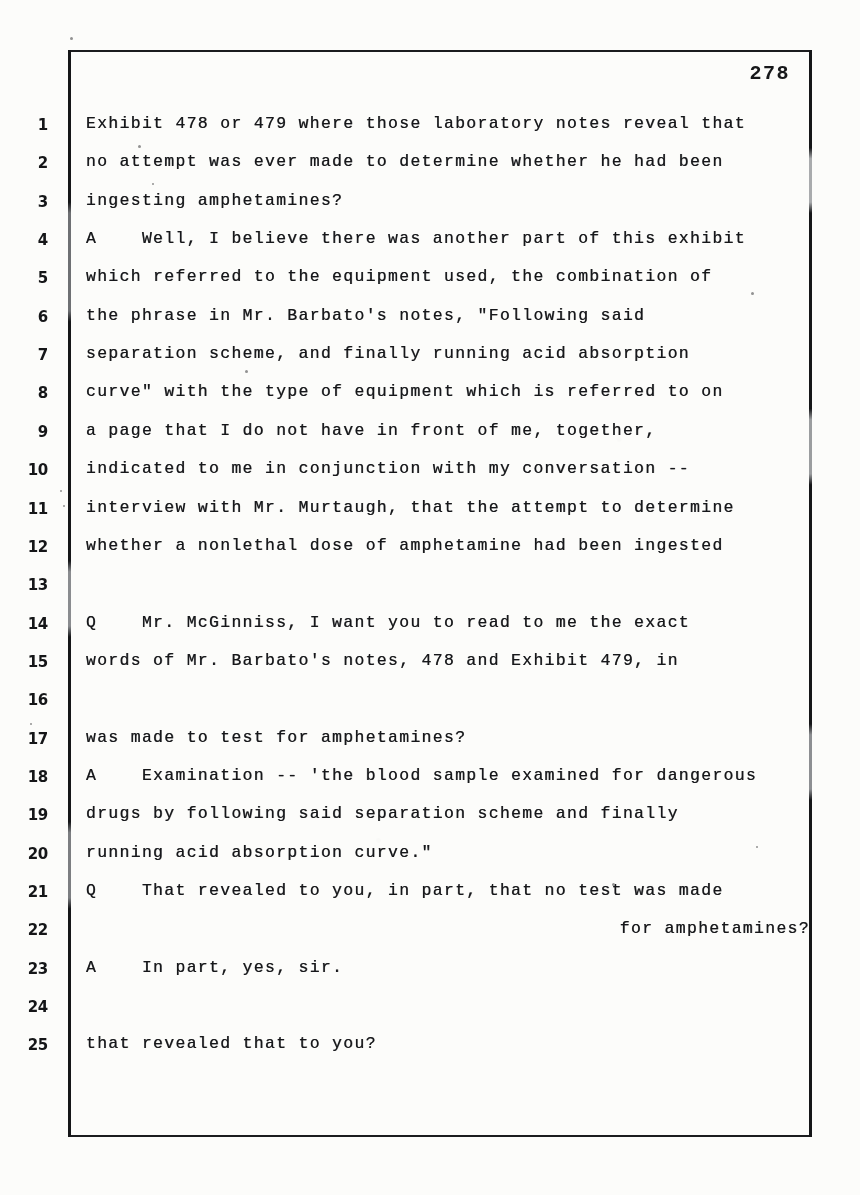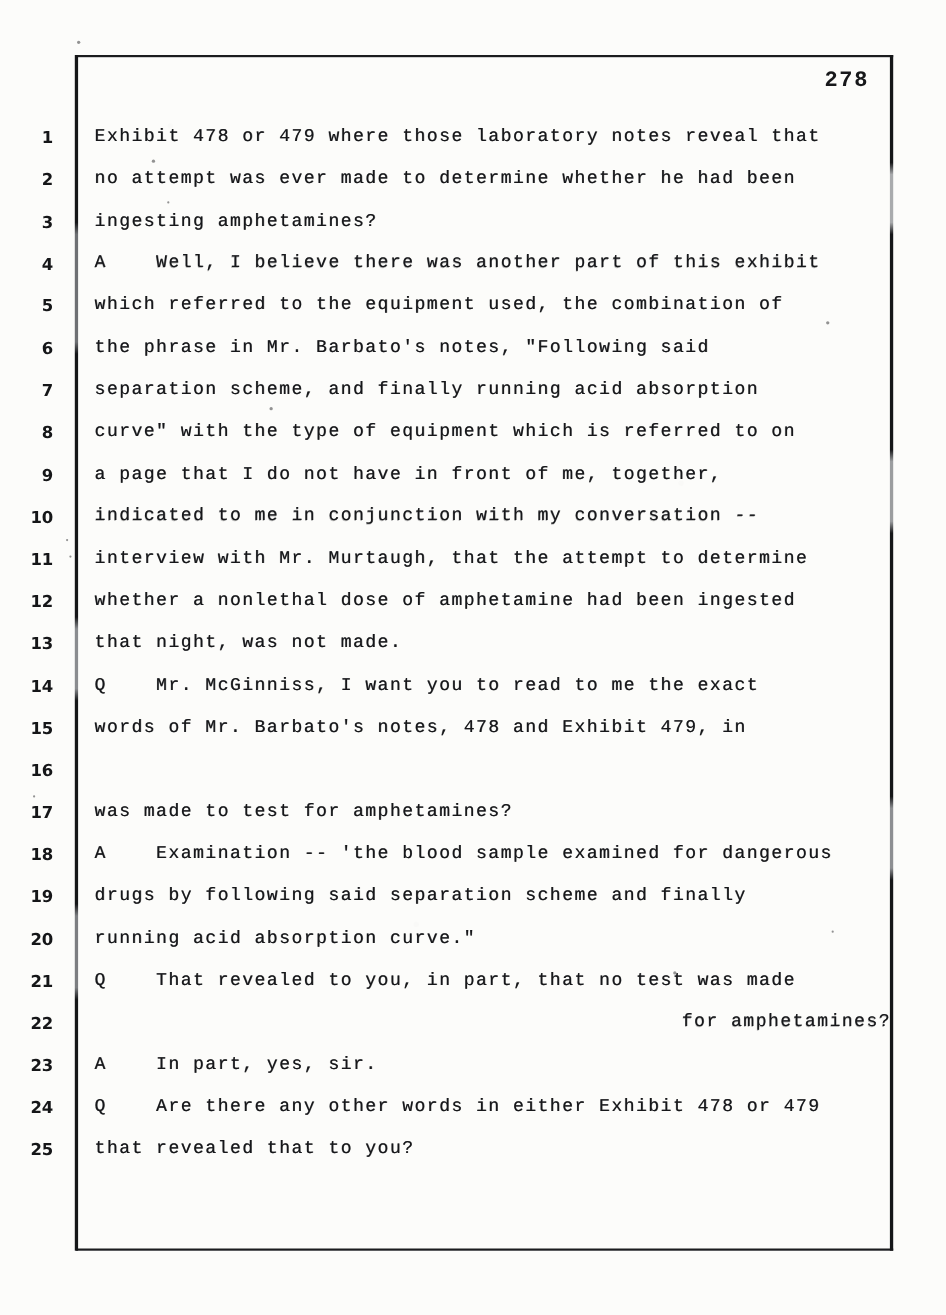--- a/index.html
+++ b/index.html
@@ -193,31 +193,29 @@
       <div class="transcript-line" style="top: 190.7px;">ingesting amphetamines?</div>
       <div class="transcript-line" style="top: 229.05px;">A    Well, I believe there was another part of this exhibit</div>
       <div class="transcript-line" style="top: 267.4px;">which referred to the equipment used, the combination of</div>
       <div class="transcript-line" style="top: 305.75px;">the phrase in Mr. Barbato's notes, "Following said</div>
       <div class="transcript-line" style="top: 344.1px;">separation scheme, and finally running acid absorption</div>
       <div class="transcript-line" style="top: 382.45px;">curve" with the type of equipment which is referred to on</div>
       <div class="transcript-line" style="top: 420.8px;">a page that I do not have in front of me, together,</div>
       <div class="transcript-line" style="top: 459.15px;">indicated to me in conjunction with my conversation --</div>
       <div class="transcript-line" style="top: 497.5px;">interview with Mr. Murtaugh, that the attempt to determine</div>
       <div class="transcript-line" style="top: 535.85px;">whether a nonlethal dose of amphetamine had been ingested</div>
-      <div class="transcript-line" style="top: 574.2px;">that night, was not made.</div>
       <div class="transcript-line" style="top: 612.55px;">Q    Mr. McGinniss, I want you to read to me the exact</div>
       <div class="transcript-line" style="top: 650.9px;">words of Mr. Barbato's notes, 478 and Exhibit 479, in</div>
       <div class="transcript-line" style="top: 727.6px;">was made to test for amphetamines?</div>
       <div class="transcript-line" style="top: 765.95px;">A    Examination -- 'the blood sample examined for dangerous</div>
       <div class="transcript-line" style="top: 804.3px;">drugs by following said separation scheme and finally</div>
       <div class="transcript-line" style="top: 842.65px;">running acid absorption curve."</div>
       <div class="transcript-line" style="top: 881px;">Q    That revealed to you, in part, that no test was made</div>
       <div class="transcript-line" style="top: 919.35px; text-align: right;">for amphetamines?</div>
       <div class="transcript-line" style="top: 957.7px;">A    In part, yes, sir.</div>
-      <div class="transcript-line" style="top: 996.05px;">Q    Are there any other words in either Exhibit 478 or 479</div>
       <div class="transcript-line" style="top: 1034.4px;">that revealed that to you?</div>
     </div>
 
   <div class="speckle" style="left:138px; top:145px;  width:3px; height:3px;"></div>
   <div class="speckle" style="left:152px; top:183px;  width:2px; height:2px;"></div>
   <div class="speckle" style="left:751px; top:292px;  width:3px; height:3px;"></div>
   <div class="speckle" style="left:245px; top:370px;  width:3px; height:3px;"></div>
   <div class="speckle" style="left:60px;  top:490px;  width:2px; height:2px;"></div>
   <div class="speckle" style="left:70px;  top:37px;   width:3px; height:3px;"></div>
   <div class="speckle" style="left:612px; top:883px;  width:3px; height:3px;"></div>

